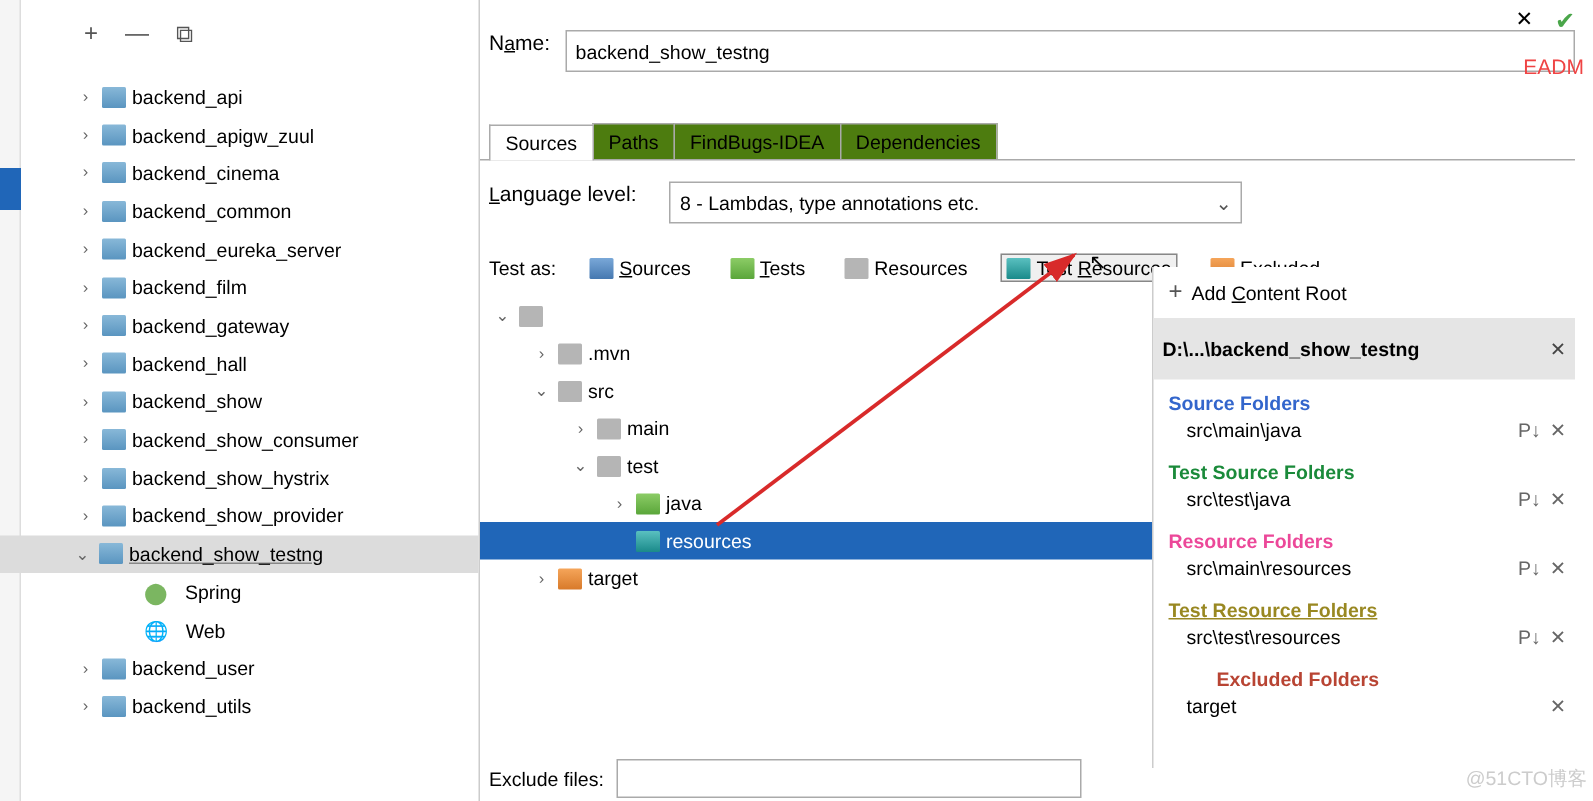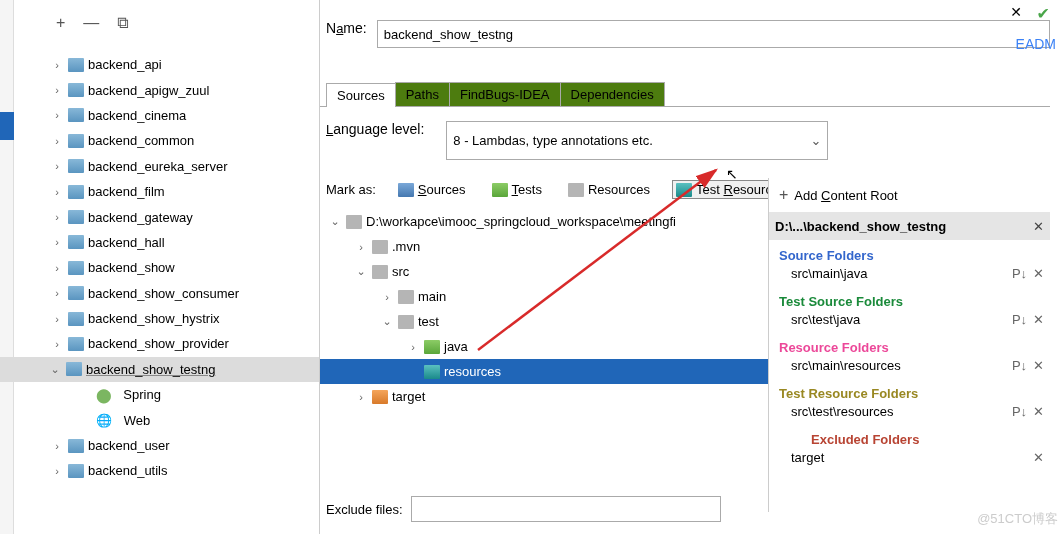--- a/index.html
+++ b/index.html
@@ -28,52 +28,52 @@
 .right-panel { position: absolute; left: 320px; top: 0; right: 12px; height: 534px; }
 .close-top { position: absolute; right: 28px; top: 4px; font-size: 14px; cursor: pointer; }
 .form-row { display: flex; align-items: flex-start; height: 56px; padding-left: 6px; gap: 10px; }
 .form-row label { font-size: 14px; }
 .txt-input { flex: 1; height: 28px; border: 1px solid #aaa; padding: 0 6px; margin-right: 0; }
 .tabs { display: flex; align-items: flex-end; border-bottom: 1px solid #aaa; margin-top: 6px; padding-left: 6px; }
 .tab { border: 1px solid #aaa; border-bottom: none; padding: 4px 10px; background: #4d7c0f; cursor: pointer; margin-right: -1px; font-size: 13px; }
 .tab.active { background: #fff; position: relative; top: 1px; }
 .lang-row { display: flex; align-items: flex-start; padding: 14px 0 10px 6px; gap: 22px; }
 .lang-row label { font-size: 14px; }
-.combo { flex: 1; max-width: 382px; height: 39px; border: 1px solid #aaa; display: flex; align-items: center; justify-content: space-between; padding: 0 6px; background: #fff; }
+.combo { flex: 1; max-width: 382px; height: 28px; border: 1px solid #aaa; display: flex; align-items: center; justify-content: space-between; padding: 0 6px; background: #fff; }
 .combo .arrow { color: #555; }
 .mark-row { display: flex; align-items: center; padding: 10px 0 6px 6px; gap: 18px; font-size: 14px; }
 .mark-item { display: flex; align-items: center; gap: 4px; cursor: pointer; padding: 2px 4px; }
 .mark-item.pressed { border: 1px solid #888; background: #f0f0f0; padding: 1px 3px; }
 .file-tree { padding-top: 4px; }
 .ft-row { display: flex; align-items: center; height: 25px; cursor: pointer; gap: 4px; }
 .ft-row.d1 { padding-left: 8px; }
 .ft-row.d2 { padding-left: 34px; }
 .ft-row.d3 { padding-left: 60px; }
 .ft-row.d4 { padding-left: 86px; }
 .ft-row.sel { background: #2066b8; color: #fff; }
 .side-panel { position: absolute; right: 0; top: 178px; width: 282px; border-left: 1px solid #ccc; height: 334px; padding: 8px 6px 0 10px; background: #fff; }
 .add-root { font-size: 14px; display: flex; align-items: center; gap: 6px; cursor: pointer; margin-bottom: 8px; }
 .add-root .plus { font-size: 16px; color: #555; }
-.root-bar { background: #e5e5e5; height: 28px; display: flex; align-items: center; justify-content: space-between; padding: 0 6px; margin: 0 -6px 8px -10px; font-weight: bold; }
+.root-bar { background: #e5e5e5; height: 41px; display: flex; align-items: center; justify-content: space-between; padding: 0 6px; margin: 0 -6px 8px -10px; font-weight: bold; }
 .root-bar .x { color: #444; cursor: pointer; font-weight: normal; }
 .sect-title { font-weight: bold; margin-top: 4px; }
 .sect-title.src { color: #3366cc; }
 .sect-title.tsrc { color: #1a8a3a; }
 .sect-title.res { color: #ec4899; }
-.sect-title.tres { color: #998822; }
+.sect-title.tres { color: #998822; text-decoration: underline; }
 .sect-title.exc { color: #b84433; margin-left: 32px; }
 .sect-item { display: flex; align-items: center; justify-content: space-between; padding: 3px 0 8px 12px; border-bottom: 1px dotted transparent; }
 .sect-item .path { }
 .sect-item .ctrls { display: flex; gap: 6px; color: #666; font-size: 12px; }
 .sect-item .ctrls span { cursor: pointer; }
 .arrow-svg { position: absolute; pointer-events: none; }
 .watermark { position: absolute; right: 4px; bottom: 6px; color: #ccc; font-size: 13px; }
-.exclude-row { position: absolute; left: 6px; bottom: 12px; font-size: 14px; display: flex; align-items: center; gap: 8px; }
+.exclude-row { position: absolute; left: 6px; bottom: 2px; font-size: 14px; display: flex; align-items: center; gap: 8px; }
 .exclude-txt { width: 310px; height: 26px; border: 1px solid #aaa; }
-.readm { position: absolute; right: -6px; top: 36px; font-size: 14px; color: #3b82f6; }
+.readm { position: absolute; right: -6px; top: 36px; font-size: 14px; color: #ef4444; }
 .check-top { position: absolute; right: 0; top: 4px; color: #4aa64a; font-size: 16px; }
 .left-sliver { position: absolute; left: 0; top: 0; width: 14px; height: 534px; background: #f5f5f5; border-right: 1px solid #ddd; }
 .left-sliver .bar { position: absolute; left: 0; top: 112px; width: 14px; height: 28px; background: #2066b8; }
 </style>
 </head>
 <body>
 
 <div class="left-sliver">
     <div class="bar"></div>
   </div>
@@ -184,21 +184,21 @@
 
   <div class="lang-row">
     <label><span class="u">L</span>anguage level:</label>
     <div class="combo">
       <span>8 - Lambdas, type annotations etc.</span>
       <span class="arrow">⌄</span>
     </div>
   </div>
 
   <div class="mark-row">
-    <span>Mark as:</span>
+    <span>Test as:</span>
     <span class="mark-item">
         <span class="fold-icon dblue"></span>
         <span><span class="u">S</span>ources</span>
       </span>
     <span class="mark-item">
         <span class="fold-icon green"></span>
         <span><span class="u">T</span>ests</span>
       </span>
     <span class="mark-item">
         <span class="fold-icon grey"></span>
@@ -211,21 +211,20 @@
     <span class="mark-item">
         <span class="fold-icon orange"></span>
         <span><span class="u">E</span>xcluded</span>
       </span>
   </div>
 
   <div class="file-tree">
     <div class="ft-row d1">
         <span class="chev">⌄</span>
         <span class="fold-icon grey"></span>
-        <span class="lbl">D:\workapce\imooc_springcloud_workspace\meetingfi</span>
       </div>
     <div class="ft-row d2">
         <span class="chev">›</span>
         <span class="fold-icon grey"></span>
         <span class="lbl">.mvn</span>
       </div>
     <div class="ft-row d2">
         <span class="chev">⌄</span>
         <span class="fold-icon grey"></span>
         <span class="lbl">src</span>

